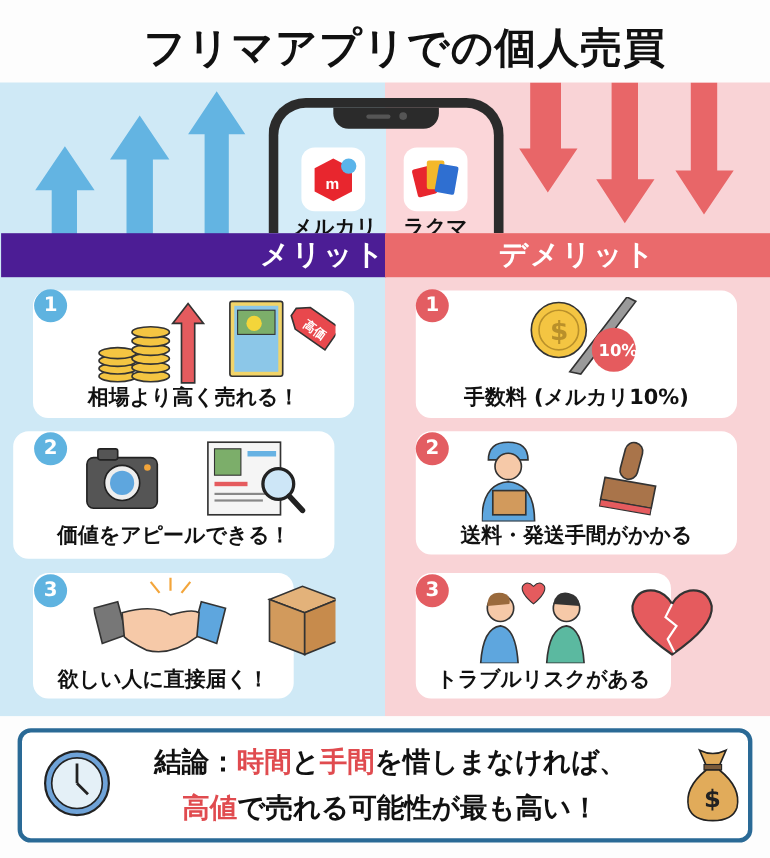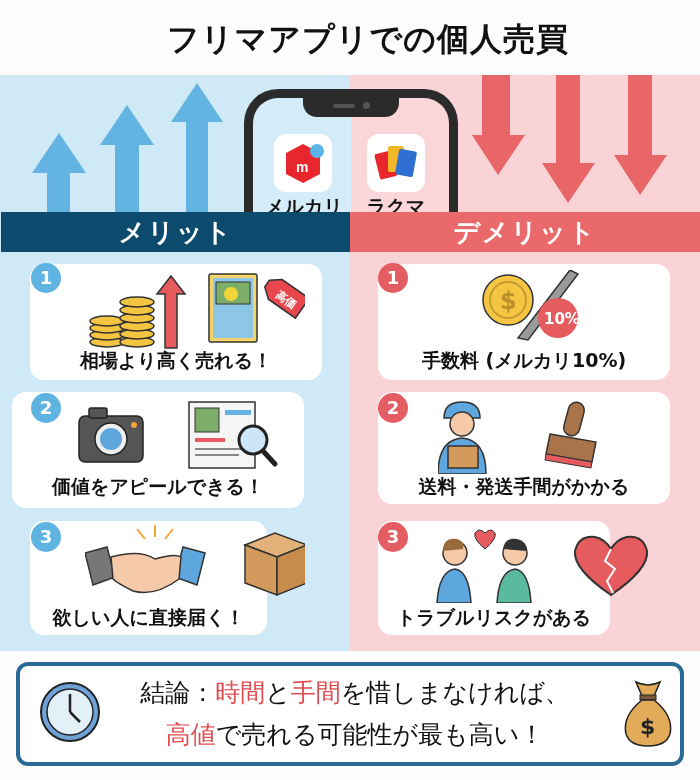--- a/index.html
+++ b/index.html
@@ -1,37 +1,37 @@
 <!DOCTYPE html>
 <html><head>
 <meta charset="utf-8">
 <style>
   * { box-sizing: border-box; margin: 0; padding: 0; }
   html, body { width: 700px; height: 780px; overflow: hidden; background: #fdfdfd; }
   body { position: relative; font-family: "DejaVu Sans", "Liberation Sans", sans-serif; color: #111; }
   .abs { position: absolute; }
-  .title { left: 0; top: 18px; width: 700px; text-align: center; font-size: 32px; font-weight: bold; letter-spacing: 1px; color: #111; padding-left: 36px; }
+  .title { left: 0; top: 18px; width: 700px; text-align: center; font-size: 38px; font-weight: bold; letter-spacing: 1px; color: #111; padding-left: 36px; }
   .bg-left { left: 0; top: 75px; width: 350px; height: 576px; background: #cfe9f6; }
   .bg-right { left: 350px; top: 75px; width: 350px; height: 576px; background: #f9d3d6; }
   .banner { top: 212px; height: 40px; color: #fff; font-weight: bold; font-size: 26px; text-align: center; line-height: 40px; letter-spacing: 2px; }
-  .banner.left { left: 1px; width: 350px; background: #0c4a6e; }
+  .banner.left { left: 1px; width: 350px; background: #4c1d95; text-align: right; }
   .banner.right { left: 350px; width: 350px; background: #ea6a6c; }
   .phone { left: 244px; top: 89px; width: 214px; height: 123px; border: 9px solid #2b2b2b; border-bottom: none; border-radius: 34px 34px 0 0; overflow: hidden; background: linear-gradient(90deg, #d4ecf8 50%, #fbd6d9 50%); }
   .notch { left: 50%; top: -1px; transform: translateX(-50%); width: 96px; height: 20px; background: #2b2b2b; border-radius: 0 0 14px 14px; }
   .notch .spk { position: absolute; left: 30px; top: 7px; width: 22px; height: 4px; background: #555; border-radius: 2px; }
   .notch .cam { position: absolute; left: 60px; top: 5px; width: 7px; height: 7px; background: #555; border-radius: 50%; }
   .app { top: 36px; width: 58px; height: 58px; background: #fff; border-radius: 12px; }
   .app-label { top: 96px; width: 80px; text-align: center; font-size: 19px; font-weight: bold; }
   .card { background: #fff; border-radius: 14px; }
   .badge { width: 30px; height: 30px; border-radius: 50%; color: #fff; font-weight: bold; font-size: 18px; text-align: center; line-height: 30px; }
   .badge.blue { background: #5fb3e0; }
   .badge.red { background: #e35d62; }
   .card-text { font-size: 19px; font-weight: bold; text-align: center; white-space: nowrap; }
   .concl { left: 16px; top: 662px; width: 668px; height: 104px; border: 4px solid #2a6a96; border-radius: 12px; background: #fff; }
-  .concl-text { left: 80px; width: 510px; text-align: center; font-size: 25px; font-weight: normal; white-space: nowrap; }
+  .concl-text { left: 80px; width: 510px; text-align: center; font-size: 25px; font-weight: bold; white-space: nowrap; }
   .hl { color: #e04b4f; }
 </style>
 </head>
 <body>
 
 <div class="abs title">フリマアプリでの個人売買</div>
 
 <div class="abs bg-left"></div>
 <div class="abs bg-right"></div>
 

